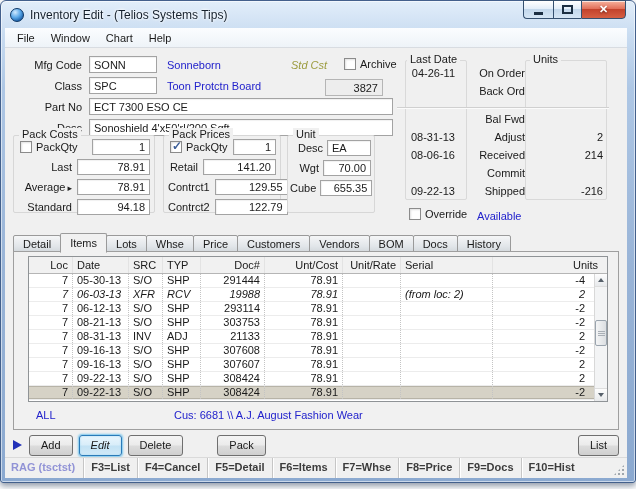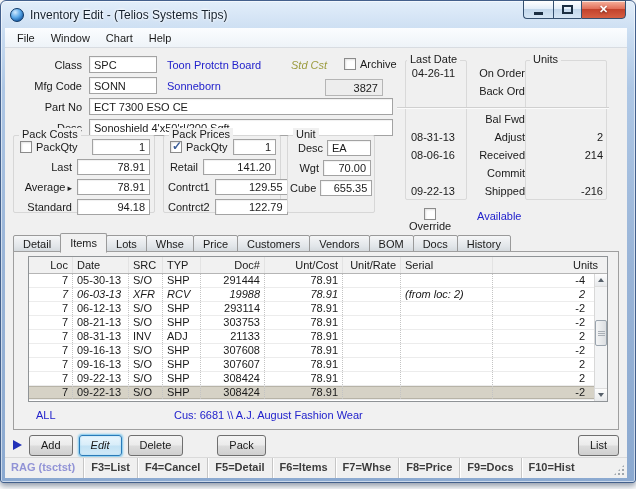--- a/index.html
+++ b/index.html
@@ -93,21 +93,21 @@
   .act-box.unitsbox { left:128px; width:82px; }
   .act-header { position:absolute; top:3px; background:#f0f0f0; padding:0 3px; }
   .ah-date { left:10px; } .ah-units { left:133px; }
   .act-sep { position:absolute; left:0; right:2px; top:57px; border-top:1px solid #d0d0d0; border-bottom:1px solid #fbfbfb; }
   .act-rows { position:absolute; left:0; right:0; top:14px; }
   .act-row { display:flex; align-items:center; height:18px; }
   .act-row.gap { margin-top:10px; }
   .act-date { width:66px; text-align:right; padding-right:8px; }
   .act-label { flex:1; text-align:right; padding-right:10px; }
   .act-value { width:76px; text-align:right; padding-right:8px; }
-  .override-row { position:absolute; left:8px; top:158px; display:flex; align-items:center;flex-direction:column; }
+  .override-row { position:absolute; left:8px; top:158px; display:flex; align-items:center; }
   .override-row span { margin-left:4px; }
   .available { position:absolute; left:80px; top:160px; color:var(--link-blue); }
 
   
   .tabstrip { position:absolute; left:8px; top:184px; height:20px; display:flex; align-items:flex-end; }
   .tab { height:17px; line-height:16px; padding:0 9px; border:1px solid #9a9a9a; border-radius:2px 2px 0 0;
     background:linear-gradient(#f5f6f7,#e1e5e9 70%,#d5dade); white-space:nowrap; }
   .tab + .tab { margin-left:-1px; }
   .tab.active { height:20px; line-height:19px; background:#f1f1f1; position:relative; z-index:3;
     margin-bottom:-1px; border-bottom:1px solid #f1f1f1; }
@@ -194,28 +194,28 @@
       <span class="menu-item">File</span>
       <span class="menu-item">Window</span>
       <span class="menu-item">Chart</span>
       <span class="menu-item">Help</span>
     </div>
 
   <div class="client">
 
     <div class="form-area">
       <div class="form-row">
+        <span class="form-label">Mfg Code</span>
+        <div class="field w-code">SONN</div>
+        <span class="row-desc">Sonneborn</span>
+      </div>
+      <div class="form-row">
         <span class="form-label">Class</span>
         <div class="field w-code">SPC</div>
         <span class="row-desc">Toon Protctn Board</span>
-      </div>
-      <div class="form-row">
-        <span class="form-label">Mfg Code</span>
-        <div class="field w-code">SONN</div>
-        <span class="row-desc">Sonneborn</span>
       </div>
       <div class="form-row">
         <span class="form-label">Part No</span>
         <div class="field w-wide">ECT 7300 ESO CE</div>
       </div>
       <div class="form-row">
         <span class="form-label">Desc</span>
         <div class="field w-wide">Sonoshield 4'x50'rl/200 Sqft</div>
       </div>
       <span class="stdcst">Std Cst</span>

